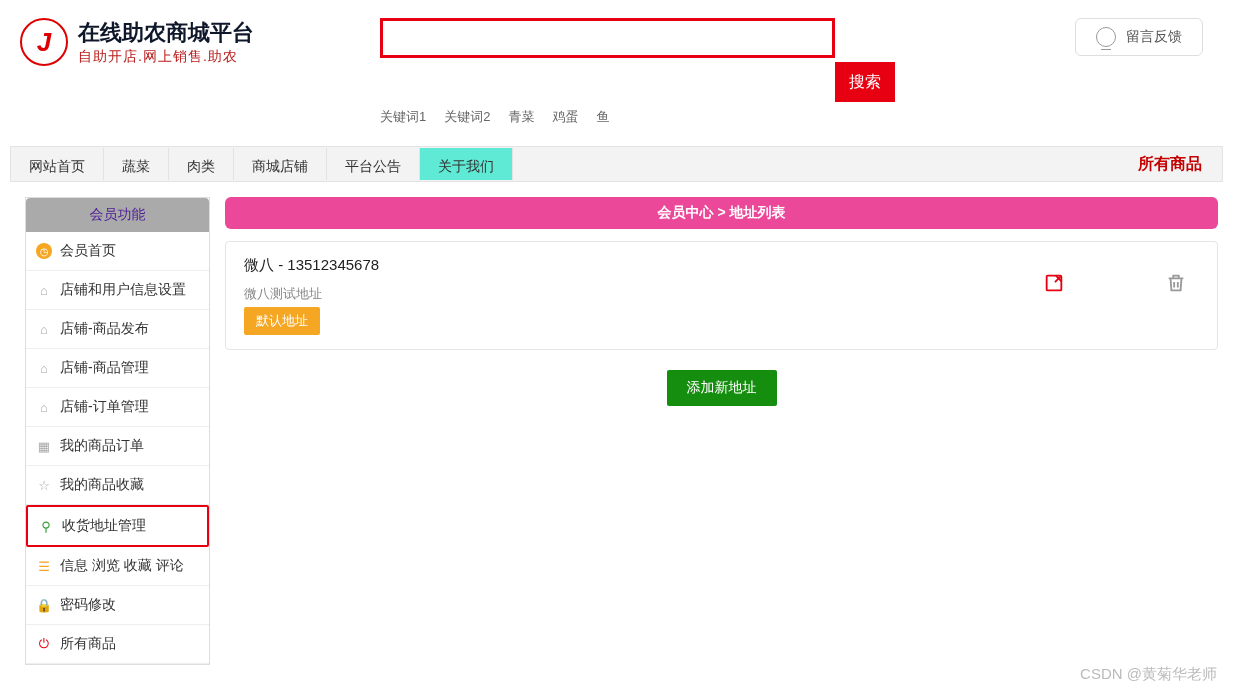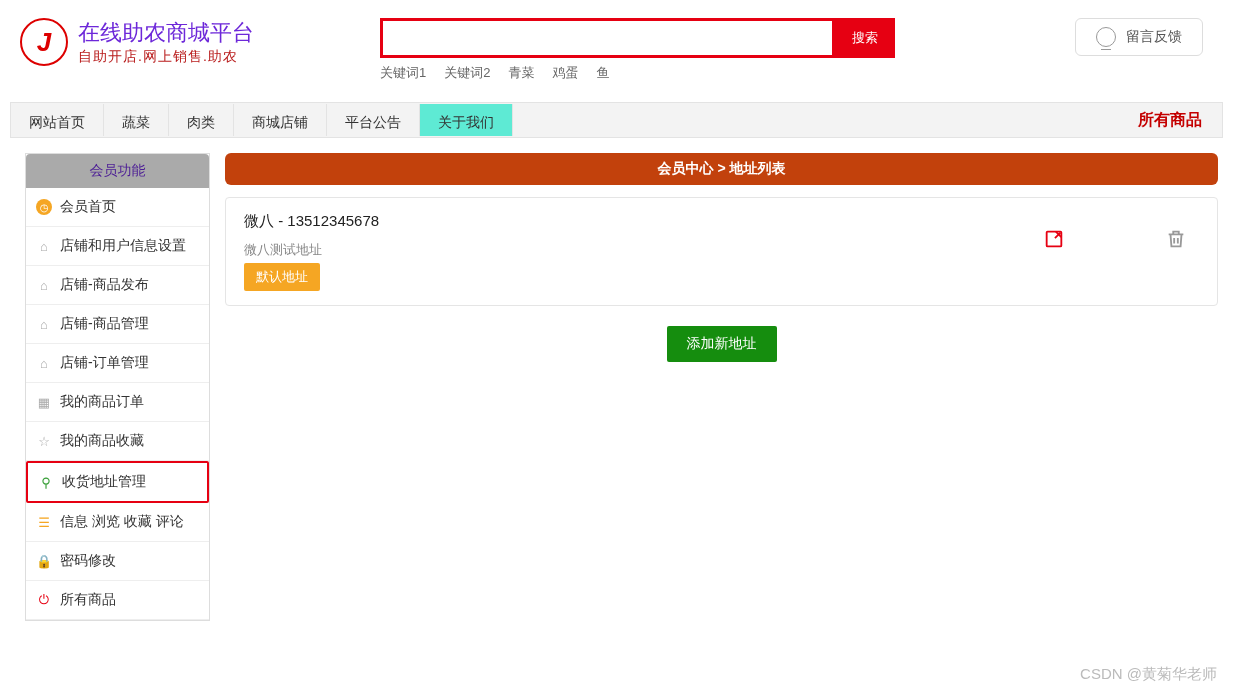--- a/index.html
+++ b/index.html
@@ -3,27 +3,27 @@
 <meta charset="utf-8">
 <style>
 * { margin: 0; padding: 0; box-sizing: border-box; }
 body { font-family: "Microsoft YaHei", Arial, sans-serif; font-size: 14px; background: #fff; color: #333; }
 
 
 .header { display: flex; align-items: flex-start; padding: 18px 20px 0 20px; }
 .logo-area { display: flex; align-items: center; gap: 10px; width: 360px; }
 .logo-circle { width: 48px; height: 48px; border-radius: 50%; border: 2px solid #d00; display: flex; align-items: center; justify-content: center; font-weight: bold; color: #d00; font-size: 26px; font-style: italic; }
 .logo-text { display: flex; flex-direction: column; }
-.site-title { font-size: 22px; font-weight: normal; color: #6d28d9; }
+.site-title { font-size: 22px; font-weight: bold; color: #0f172a; }
 .site-subtitle { font-size: 14px; color: #b91c1c; letter-spacing: 1px; }
 
 .search-area { flex: 1; display: flex; flex-direction: column; }
 .search-row { display: flex; }
 .search-input { width: 455px; height: 40px; border: 3px solid #e60012; padding: 0 8px; font-size: 14px; outline: none; }
-.search-btn { width: 60px; height: 40px; background: #e60012; color: #fff; border: none; font-size: 13px; cursor: pointer; }
+.search-btn { width: 60px; height: 40px; background: #e60012; color: #fff; border: none; font-size: 16px; cursor: pointer; margin-top: 44px; }
 .keywords { margin-top: 6px; display: flex; gap: 18px; font-size: 13px; color: #666; }
 .keywords span { cursor: pointer; }
 
 .feedback-area { width: 180px; display: flex; justify-content: flex-end; padding-right: 10px; }
 .feedback-btn { border: 1px solid #ddd; border-radius: 6px; padding: 8px 20px; display: flex; align-items: center; gap: 10px; cursor: pointer; color: #555; font-size: 14px; }
 .headset-icon { width: 20px; height: 20px; border: 1.5px solid #999; border-radius: 50%; position: relative; }
 .headset-icon::after { content: ''; position: absolute; width: 10px; height: 5px; border-bottom: 1.5px solid #999; bottom: -4px; left: 4px; }
 
 
 .nav { margin: 20px 10px 0 10px; background: #f3f3f3; display: flex; align-items: center; height: 36px; border: 1px solid #e3e3e3; }
@@ -41,21 +41,21 @@
 .sidebar-item { display: flex; align-items: center; gap: 8px; padding: 10px 10px; border-bottom: 1px solid #eee; cursor: pointer; color: #333; }
 .sidebar-item.highlighted { border: 2px solid #e60012; border-radius: 2px; position: relative; }
 .sidebar-item .ico { width: 16px; height: 16px; display: inline-flex; align-items: center; justify-content: center; font-size: 13px; }
 .ico.orange { background: #f5a623; border-radius: 50%; color: #fff; font-size: 10px; }
 .ico.gray { color: #aaa; }
 .ico.green { color: #3aa03a; }
 .ico.red { color: #e60012; }
 
 
 .main { flex: 1; }
-.breadcrumb-bar { background: #c2410c; color: #fff; text-align: center; padding: 7px 0; border-radius: 6px; font-size: 14px; font-weight: bold; }
+.breadcrumb-bar { background: #ec4899; color: #fff; text-align: center; padding: 7px 0; border-radius: 6px; font-size: 14px; font-weight: bold; }
 .address-card { border: 1px solid #e5e5e5; border-radius: 4px; padding: 14px 18px; margin-top: 12px; background: #fff; position: relative; }
 .addr-title { font-size: 15px; color: #222; margin-bottom: 10px; }
 .addr-detail { color: #888; font-size: 13px; margin-bottom: 4px; }
 .default-badge { display: inline-block; background: #f5a623; color: #fff; padding: 5px 12px; font-size: 13px; border-radius: 2px; }
 .addr-actions { position: absolute; right: 30px; top: 30px; display: flex; gap: 100px; align-items: center; }
 .edit-icon svg, .del-icon svg { width: 22px; height: 22px; cursor: pointer; }
 .add-btn-wrap { text-align: center; margin-top: 20px; }
 .add-btn { background: #158d0e; color: #fff; border: none; padding: 9px 20px; font-size: 14px; cursor: pointer; border-radius: 2px; }
 
 .watermark { position: fixed; bottom: 6px; right: 16px; color: #bbb; font-size: 15px; }

